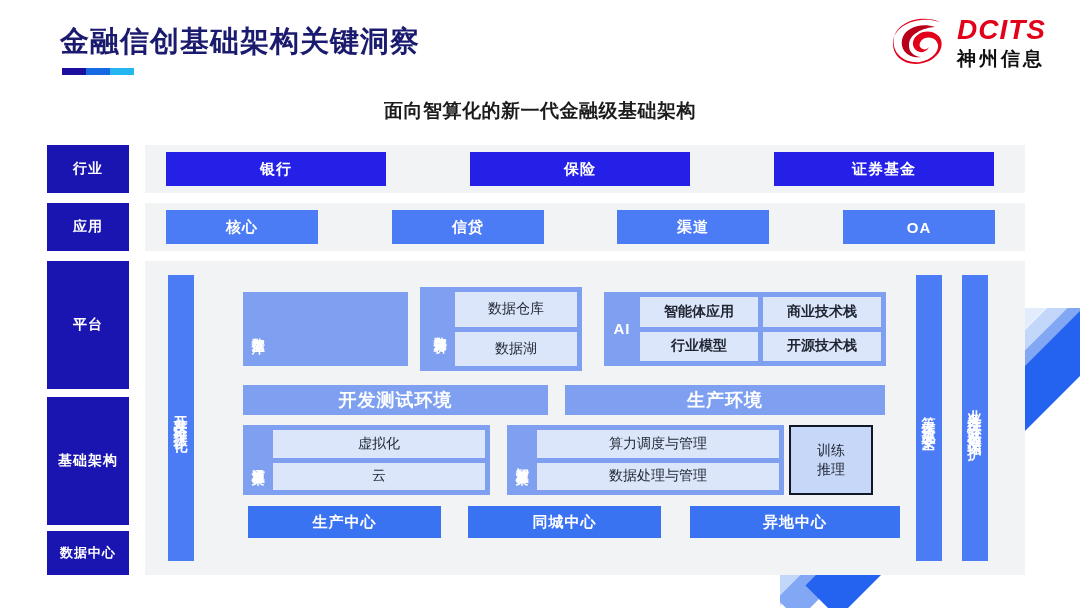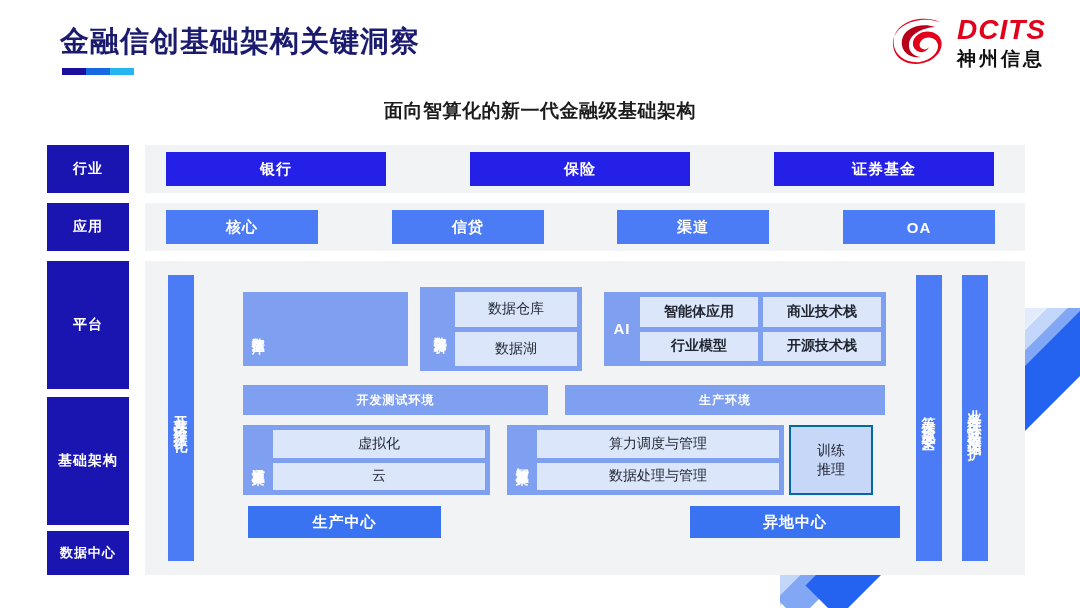--- a/index.html
+++ b/index.html
@@ -116,31 +116,31 @@
   .g-db   { left: 243px; top: 292px; width: 165px; height: 74px; }
   .g-da   { left: 420px; top: 287px; width: 162px; height: 84px; padding-left: 10px; }
   .g-ai   { left: 604px; top: 292px; width: 282px; height: 74px; }
   .g-ai .group-items { display: grid; grid-template-columns: 1fr 1fr; grid-template-rows: 1fr 1fr; gap: 5px; font-weight: bold; }
   .g-ai .group-label { font-size: 15px; writing-mode: horizontal-tb; text-orientation: mixed; width: 26px; }
   .g-gp   { left: 243px; top: 425px; width: 247px; height: 70px; }
   .g-sp   { left: 507px; top: 425px; width: 277px; height: 70px; }
 
   
   .env { position: absolute; top: 385px; height: 30px; background: #7fa0f0;
-         color: #fff; font-weight: bold; font-size: 12px;
+         color: #fff; font-weight: bold; font-size: 18px;
          display: flex; align-items: center; justify-content: center; letter-spacing: 1px; }
   .env0 { left: 243px; width: 305px; }
   .env1 { left: 565px; width: 320px; }
 
   
   .train {
     position: absolute; left: 789px; top: 425px; width: 84px; height: 70px;
     background: #c7d7f8; color: #1f2430; font-size: 14px; line-height: 1.35;
     display: flex; flex-direction: column; align-items: center; justify-content: center;
-    border: 2px solid #0369a1;
+    border: 2px solid #0f172a;
   }
 
   
   .dc { position: absolute; top: 506px; height: 32px; }
   .dc0 { left: 248px; width: 193px; }
   .dc1 { left: 468px; width: 193px; }
   .dc2 { left: 690px; width: 210px; }
 </style>
 </head>
 <body>
@@ -245,15 +245,16 @@
       <div class="item">数据处理与管理</div>
     </div>
   </div>
 
   <div class="train">
     <span>训练</span>
     <span>推理</span>
   </div>
 
   <div class="chip chip-blue dc dc0">生产中心</div>
+  <div class="chip chip-blue dc dc1">同城中心</div>
   <div class="chip chip-blue dc dc2">异地中心</div>
 
 </div>
 
 </body></html>

